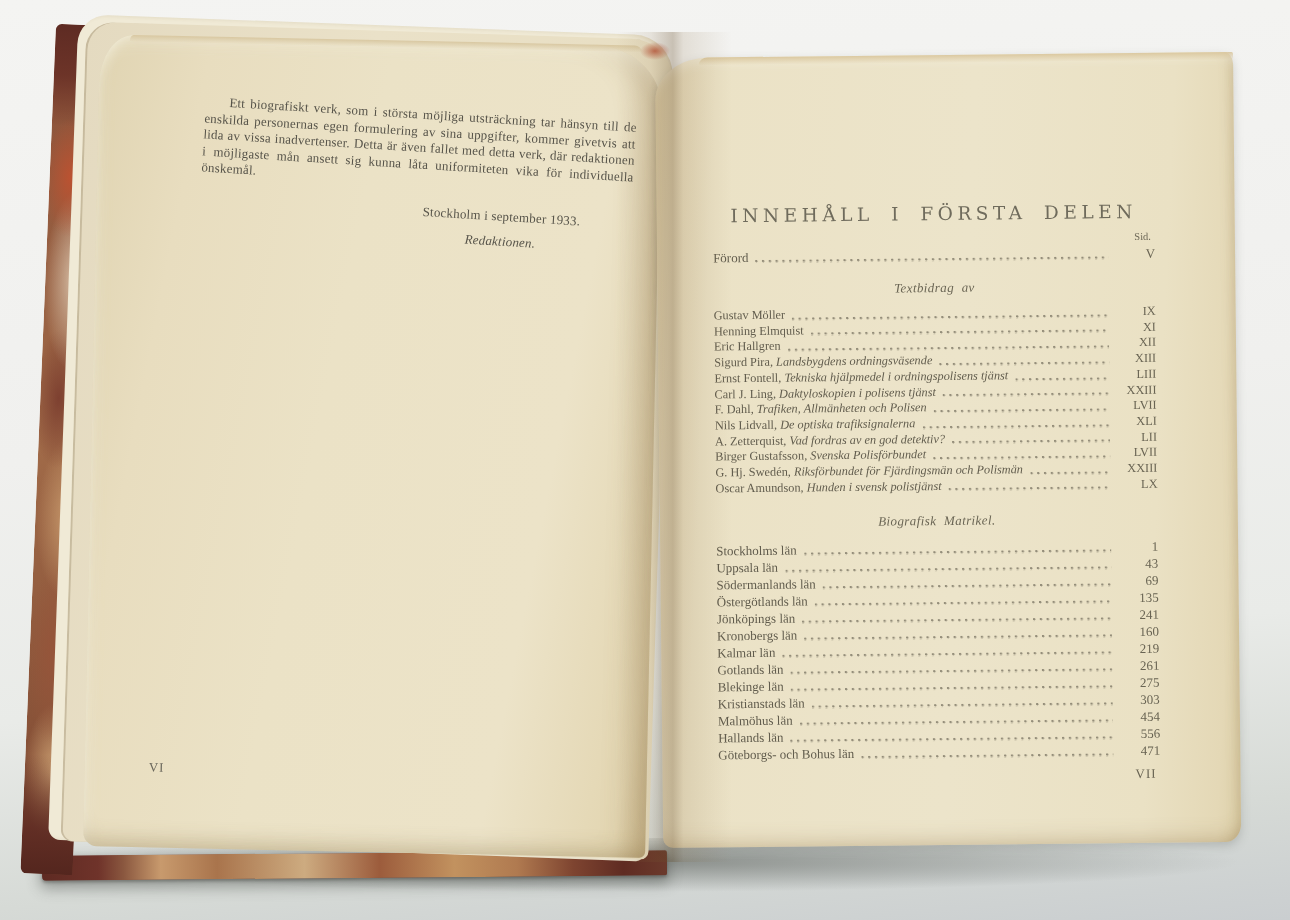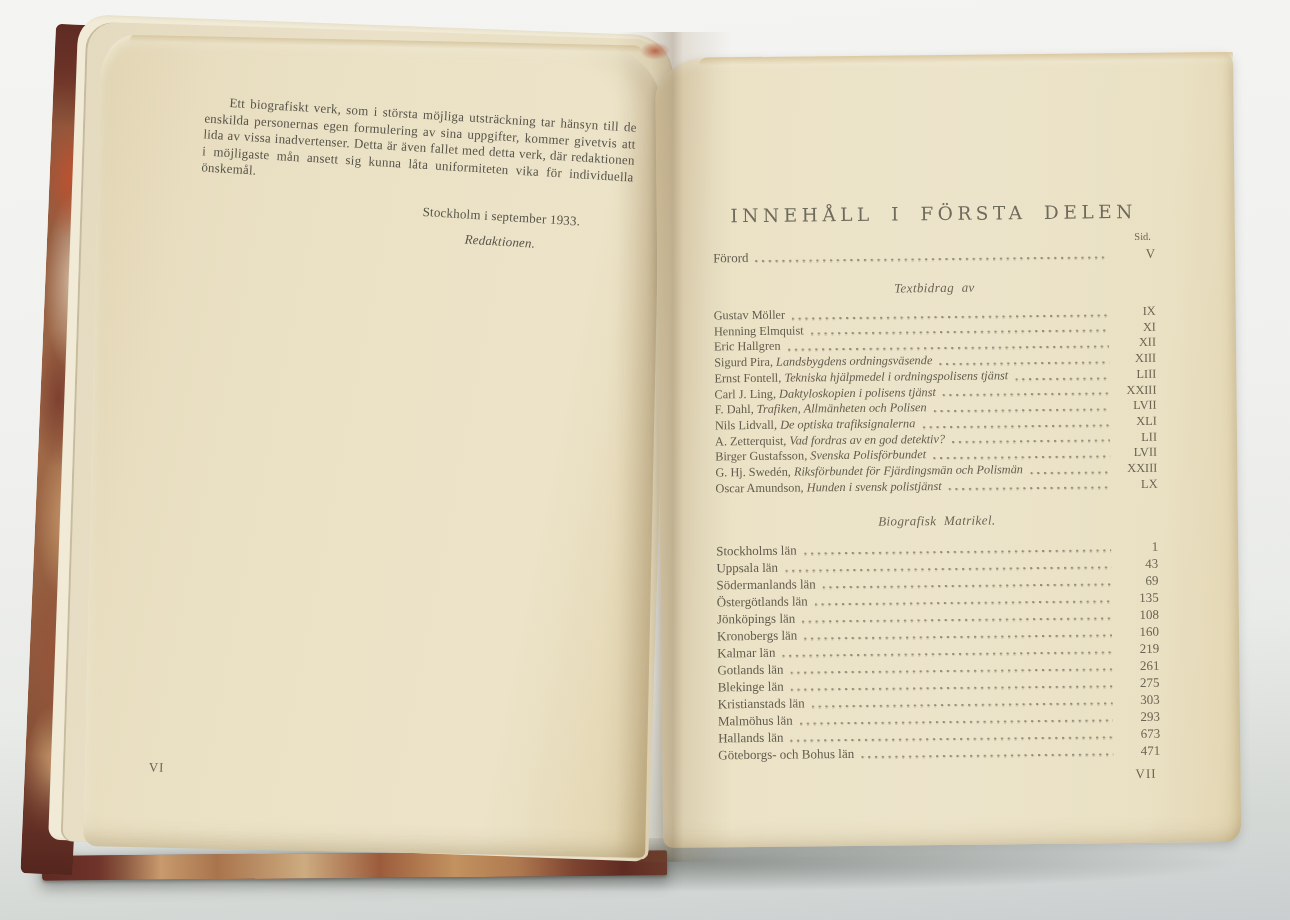--- a/index.html
+++ b/index.html
@@ -254,21 +254,21 @@
             <span class="pagenum">69</span>
           </div>
           <div class="toc-row">
             <span class="toc-label">Östergötlands län</span>
             <span class="leader"></span>
             <span class="pagenum">135</span>
           </div>
           <div class="toc-row">
             <span class="toc-label">Jönköpings län</span>
             <span class="leader"></span>
-            <span class="pagenum">108</span>
+            <span class="pagenum">241</span>
           </div>
           <div class="toc-row">
             <span class="toc-label">Kronobergs län</span>
             <span class="leader"></span>
             <span class="pagenum">160</span>
           </div>
           <div class="toc-row">
             <span class="toc-label">Kalmar län</span>
             <span class="leader"></span>
             <span class="pagenum">219</span>
@@ -284,26 +284,26 @@
             <span class="pagenum">275</span>
           </div>
           <div class="toc-row">
             <span class="toc-label">Kristianstads län</span>
             <span class="leader"></span>
             <span class="pagenum">303</span>
           </div>
           <div class="toc-row">
             <span class="toc-label">Malmöhus län</span>
             <span class="leader"></span>
-            <span class="pagenum">293</span>
+            <span class="pagenum">454</span>
           </div>
           <div class="toc-row">
             <span class="toc-label">Hallands län</span>
             <span class="leader"></span>
-            <span class="pagenum">673</span>
+            <span class="pagenum">556</span>
           </div>
           <div class="toc-row">
             <span class="toc-label">Göteborgs- och Bohus län</span>
             <span class="leader"></span>
             <span class="pagenum">471</span>
           </div>
         </div>
       <div class="rp-folio">VII</div>
     </div>
   </div>

